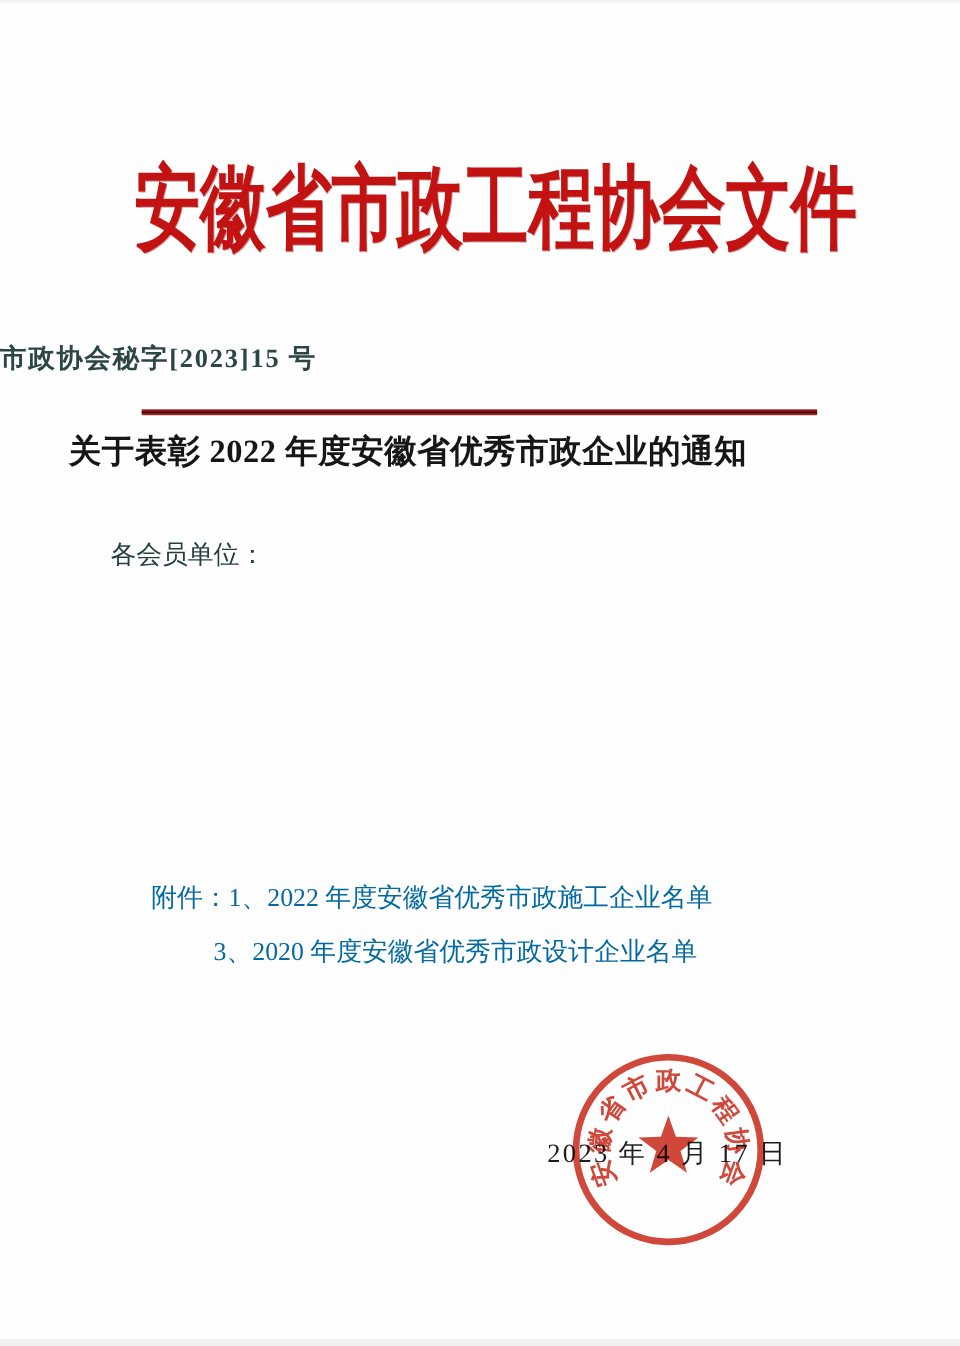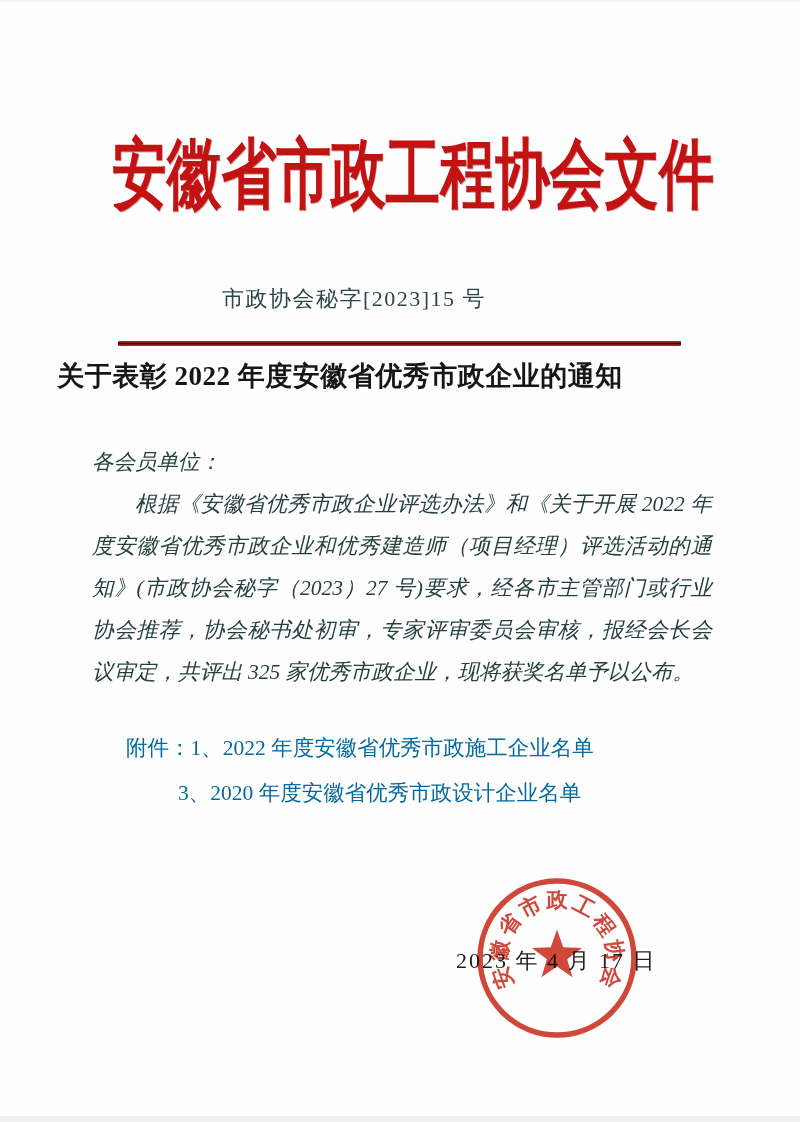--- a/index.html
+++ b/index.html
@@ -25,40 +25,40 @@
   .red-header{
     position:absolute;top:126px;left:0;width:800px;
     text-align:center;
     font-size:76px;font-weight:bold;line-height:96px;
     white-space:nowrap;
     transform:scaleX(0.72);transform-origin:50% 50%;
     text-shadow:1px 1px 0 rgba(120,0,0,.35);
   }
   .doc-number{
     position:absolute;top:284px;left:0;width:708px;
-    text-align:center;
+    text-align:left;
     font-size:22px;letter-spacing:1.5px;
     color:#2c4646;
+    font-weight:bold;
   }
   .red-rule{
     position:absolute;top:341px;left:118px;width:563px;height:5px;
     border-radius:1px;
   }
   .doc-title{
     position:absolute;top:358px;left:0;width:680px;margin:0;
     text-align:center;
     font-size:27px;font-weight:bold;letter-spacing:.5px;
     color:#161616;
   }
   .body-block{
     position:absolute;top:441px;left:92px;width:620px;
     font-size:21.5px;line-height:42px;
     color:#24403e;
     text-align:justify;
-    font-style:italic;
   }
   .body-block p{margin:0;}
   .body-block .para{text-indent:2em;}
   .attachments{
     position:absolute;top:726px;left:92px;width:640px;
     font-size:21.5px;line-height:45px;
     color:#0369a1;
   }
   .attachments p{margin:0;white-space:nowrap;}
   .att-first{padding-left:34px;}
@@ -89,21 +89,20 @@
   <div class="red-header" style="color: rgb(195, 18, 18);">安徽省市政工程协会文件</div>
 
   <div class="doc-number">市政协会秘字[2023]15 号</div>
 
   <div class="red-rule" style="background: linear-gradient(rgb(162, 49, 49) 0%, rgb(122, 20, 20) 35%, rgb(46, 5, 5) 50%, rgb(122, 20, 20) 65%, rgb(162, 49, 49) 100%);"></div>
 
   <h1 class="doc-title">关于表彰 2022 年度安徽省优秀市政企业的通知</h1>
 
   <div class="body-block">
     <p class="salutation">各会员单位：</p>
-    <p class="para">根据《安徽省优秀市政企业评选办法》和《关于开展 2022 年度安徽省优秀市政企业和优秀建造师（项目经理）评选活动的通知》(市政协会秘字（2023）27 号)要求，经各市主管部门或行业协会推荐，协会秘书处初审，专家评审委员会审核，报经会长会议审定，共评出 325 家优秀市政企业，现将获奖名单予以公布。</p>
   </div>
 
   <div class="attachments">
     <p class="att-first"><span>附件：</span><span>1、2022 年度安徽省优秀市政施工企业名单</span></p>
     <p class="att-indent">3、2020 年度安徽省优秀市政设计企业名单</p>
   </div>
 
   <div class="sign-date">2023 年 4 月 17 日</div>
 
   <svg class="seal" viewBox="0 0 160 160">

